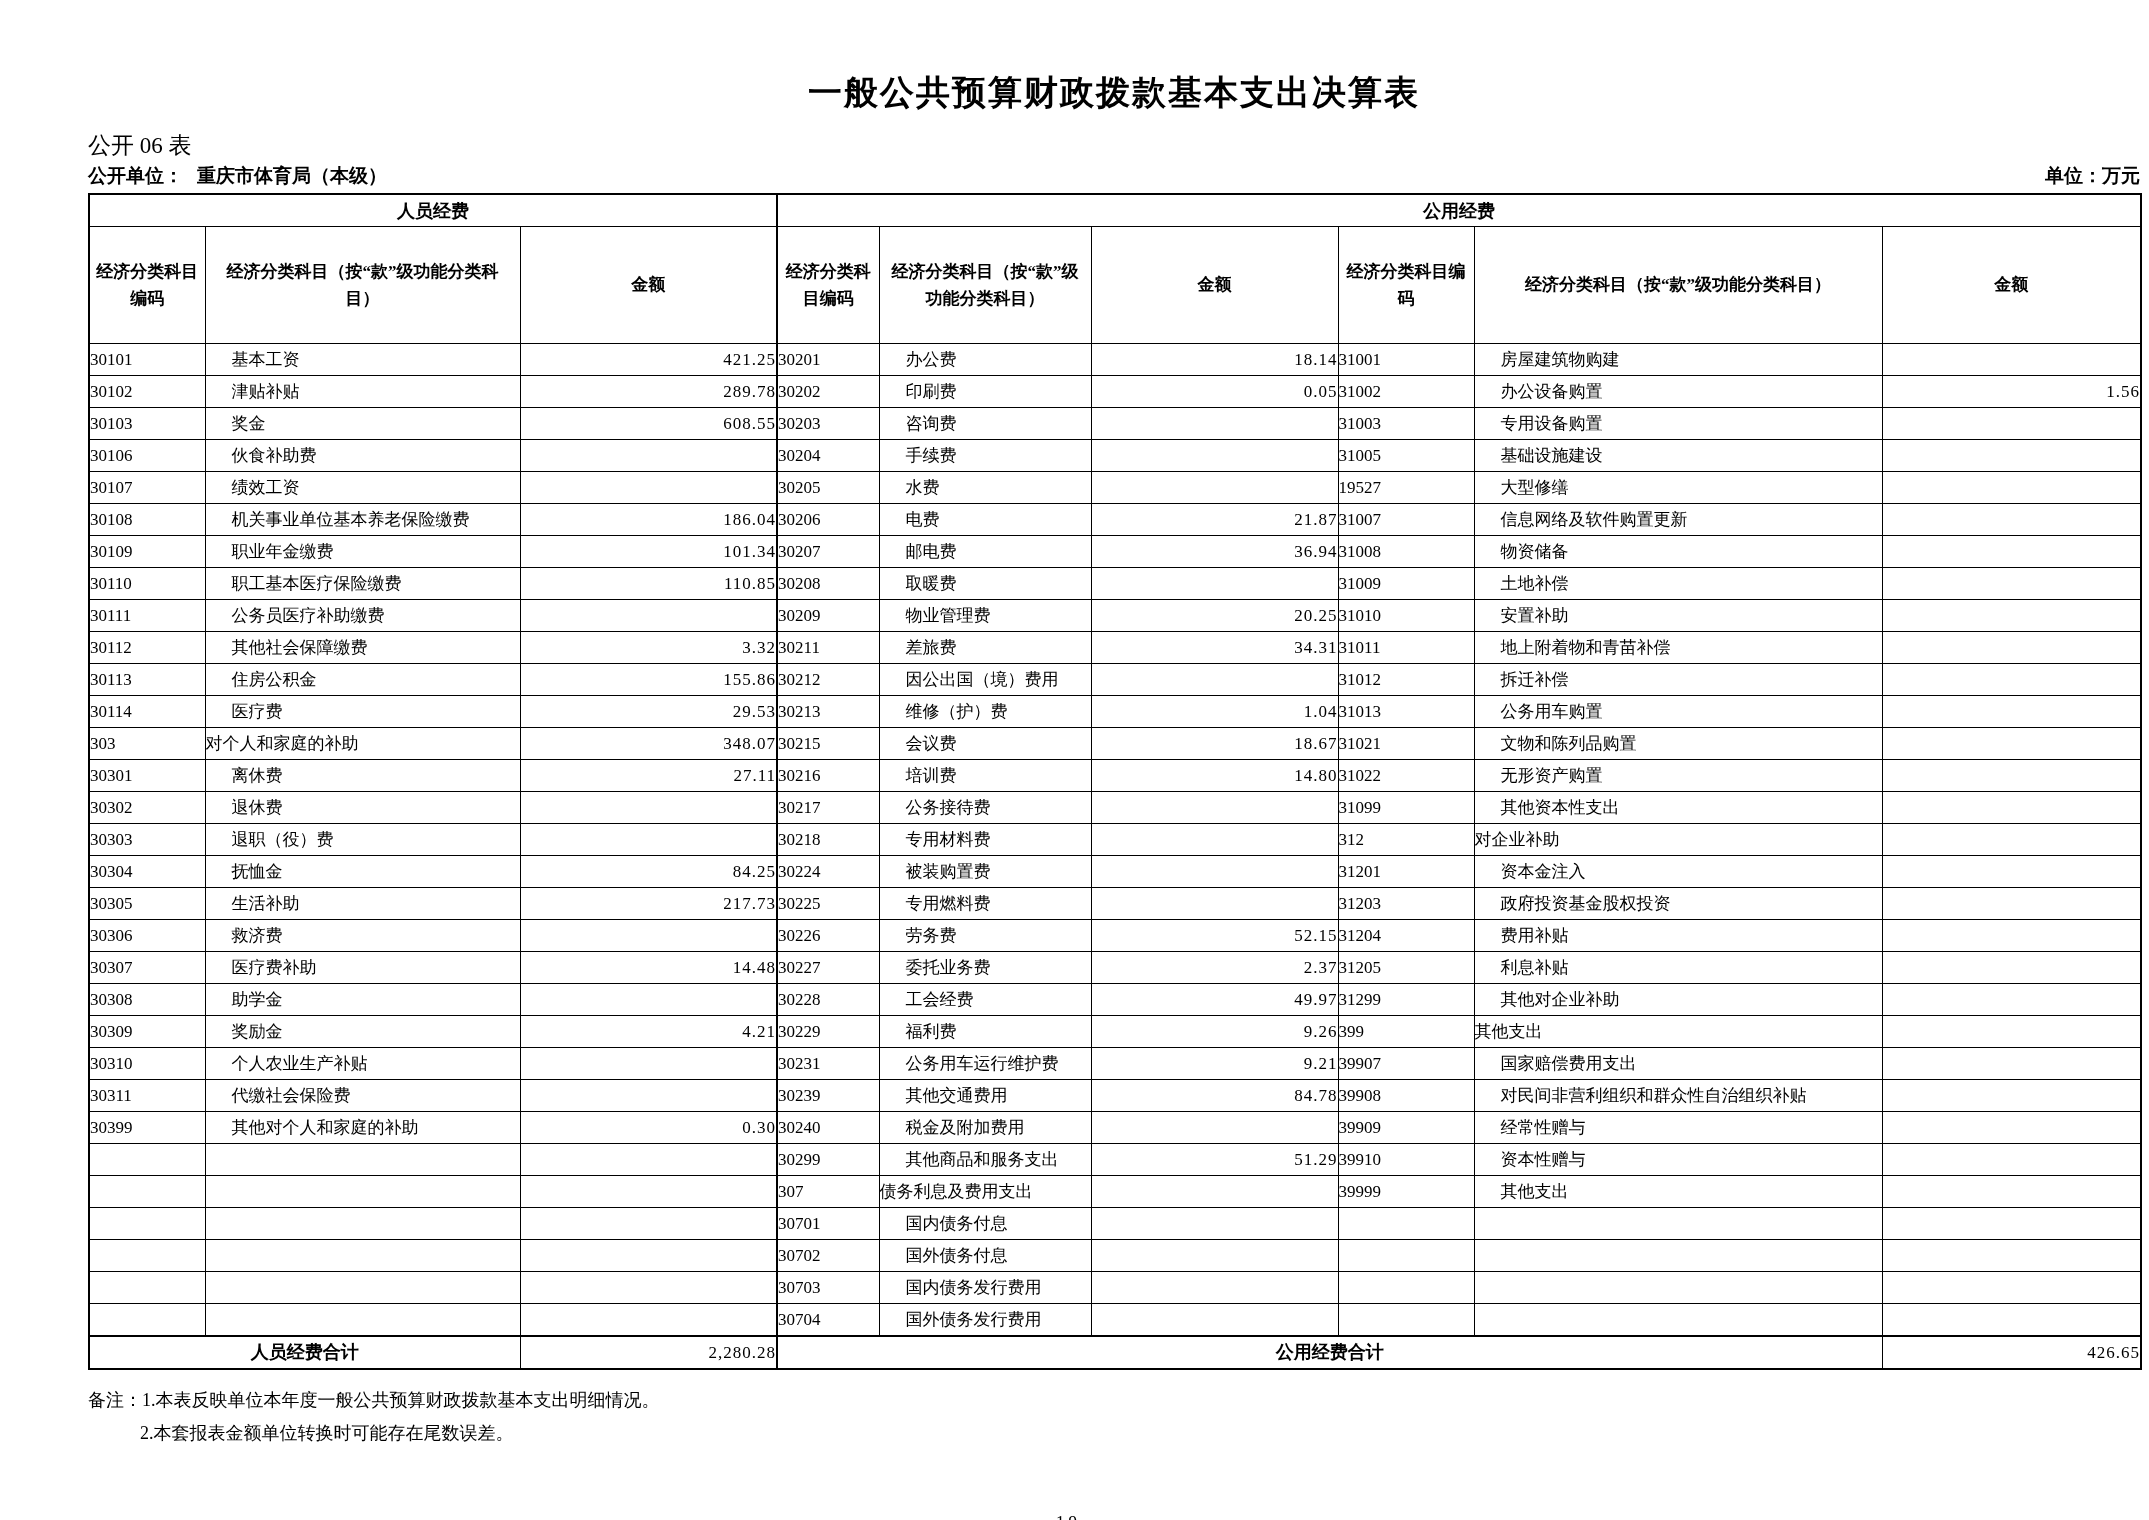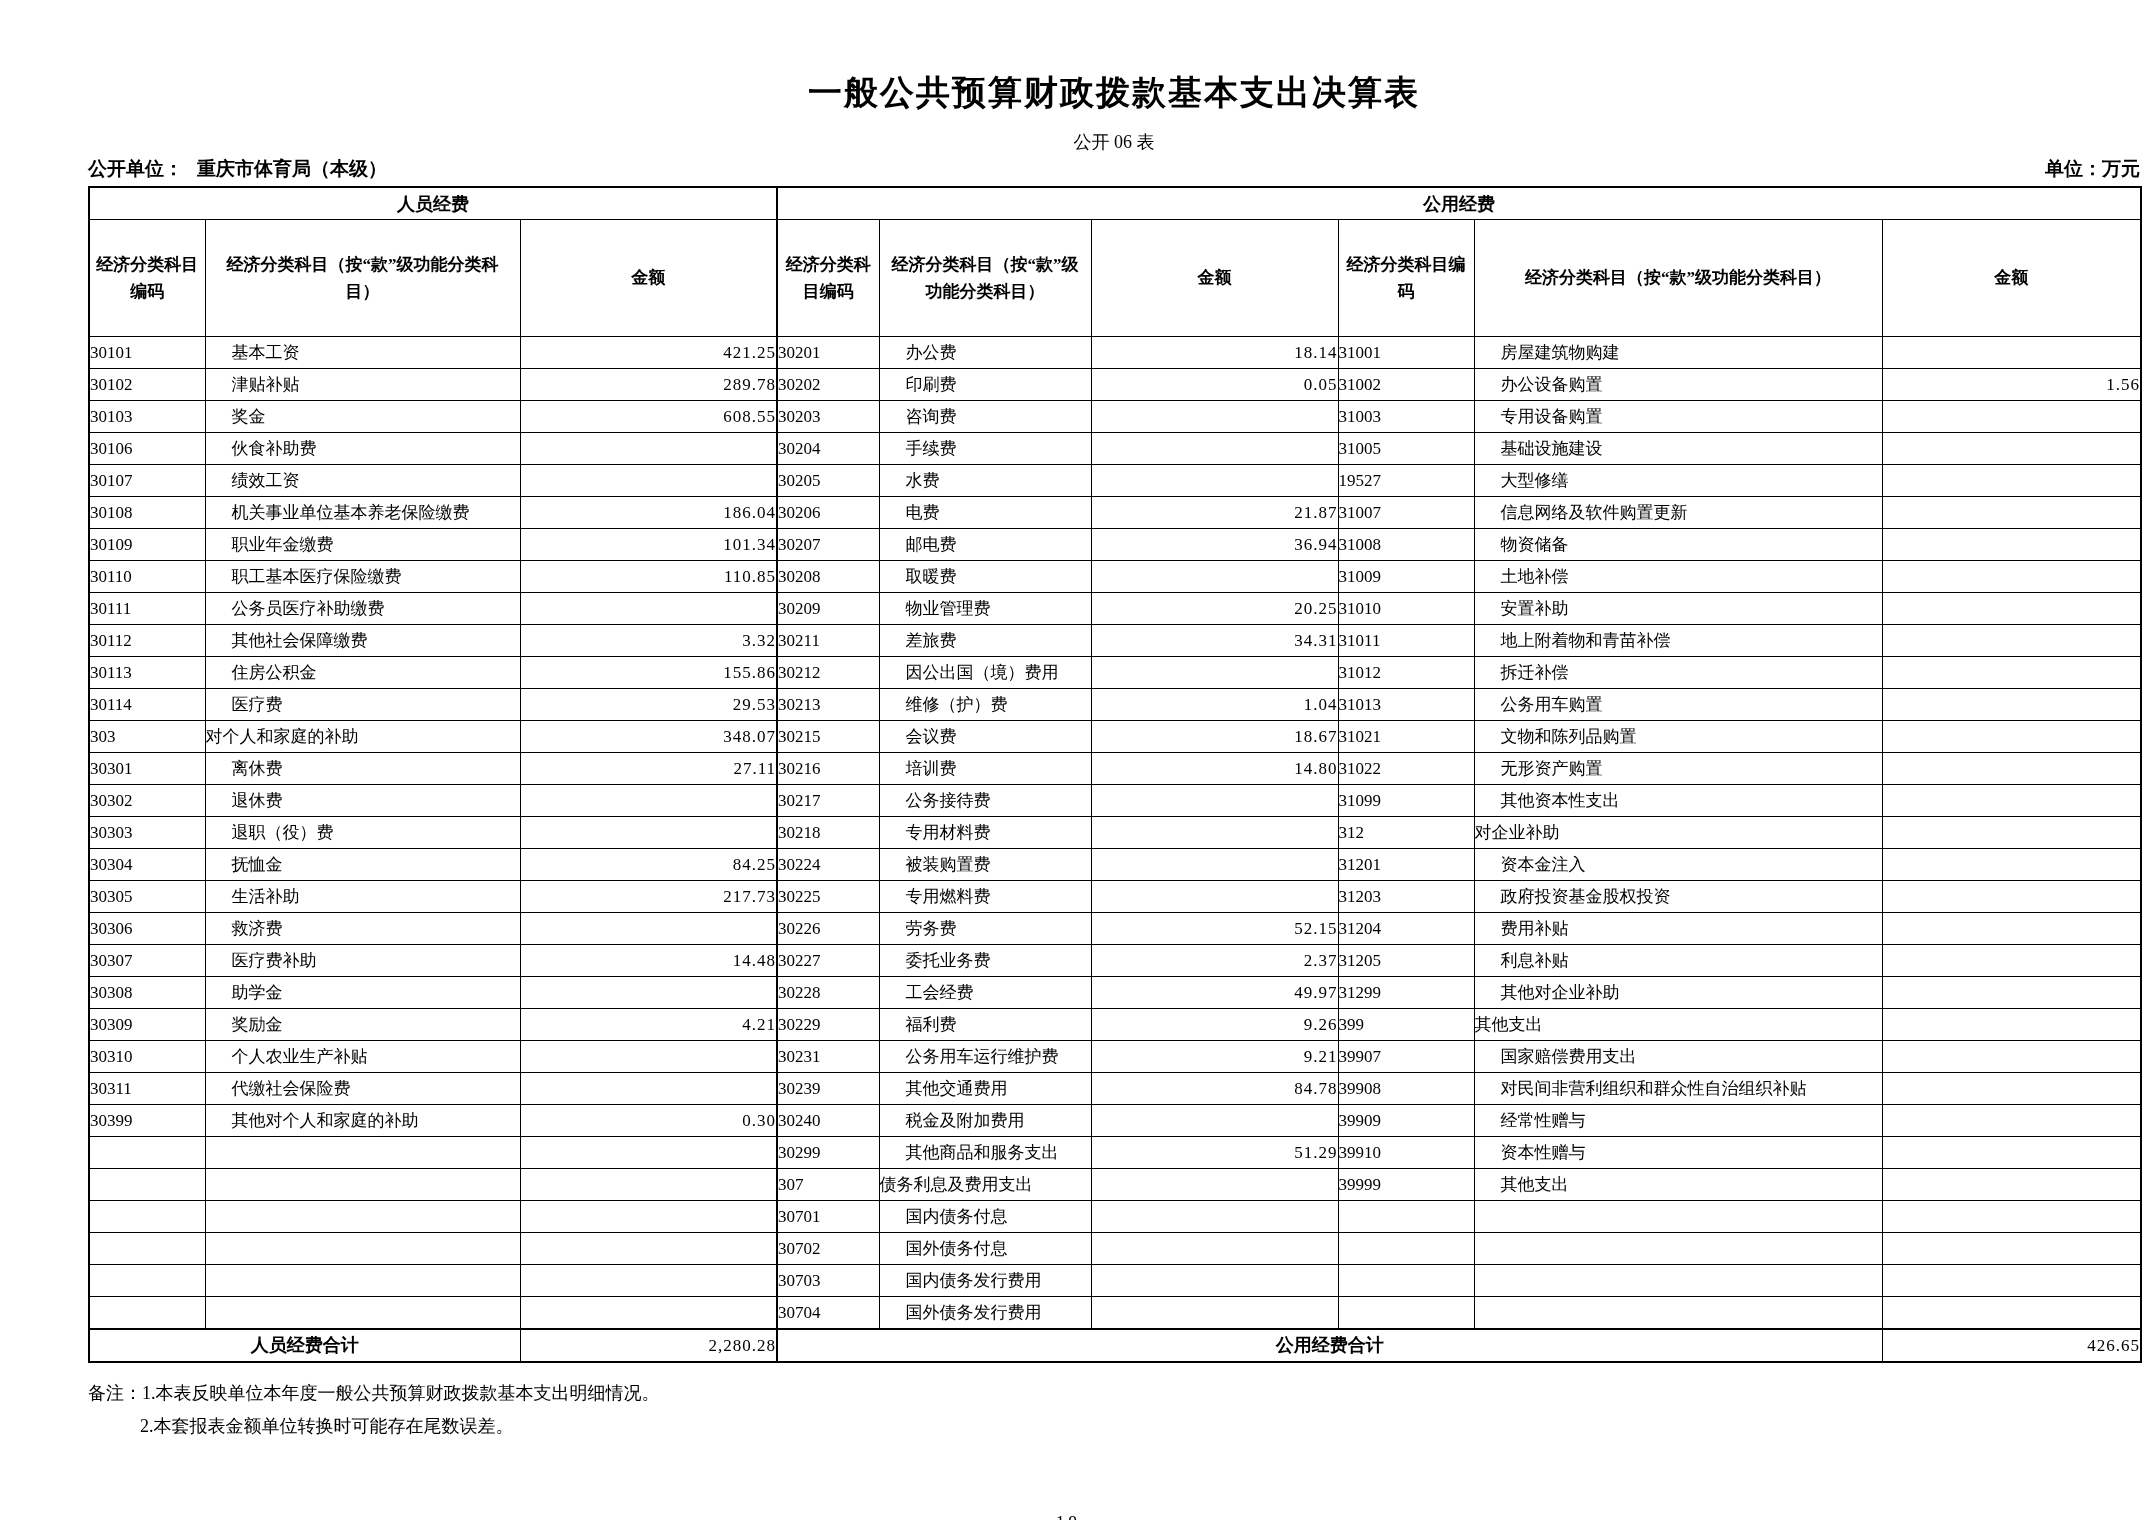--- a/index.html
+++ b/index.html
@@ -12,22 +12,22 @@
   .content { margin-left: 88px; margin-right: 9px; }
   .doc-title {
     padding-top: 34px;
     text-align: center;
     font-size: 34px;
     font-weight: bold;
     letter-spacing: 2px;
   }
   .form-no {
     margin-top: 14px;
-    text-align: center;
-    font-size: 18px;
+    text-align: left;
+    font-size: 23px;
   }
   .meta-row {
     margin-top: 2px;
     display: flex;
     justify-content: space-between;
     align-items: flex-end;
     font-size: 19px;
     font-weight: bold;
   }
   .org-unit .val { margin-left: 14px; }

